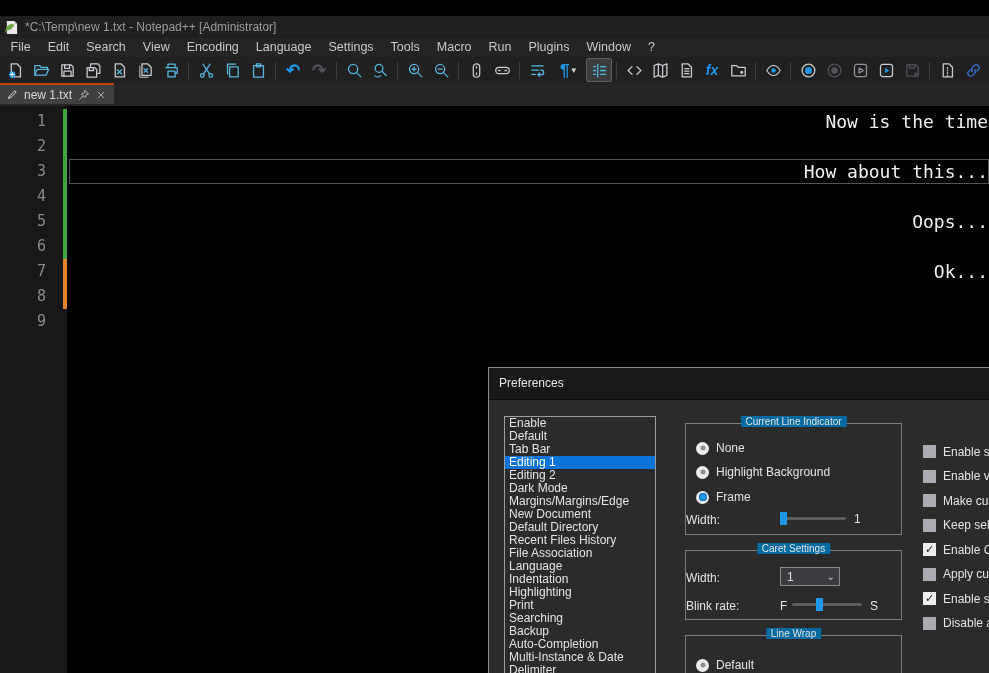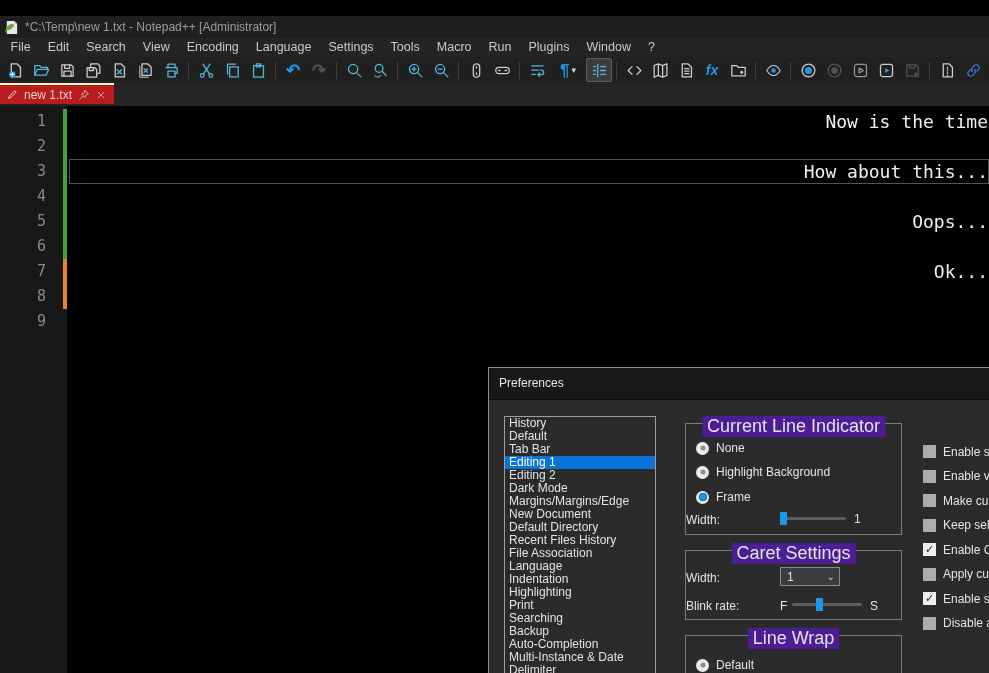--- a/index.html
+++ b/index.html
@@ -24,21 +24,21 @@
   .tb-btn .tg{font-size:17px;line-height:17px;font-weight:bold;}
   .tb-btn.active{background:#3c3c3c;border-color:#5f5f5f;}
   .tb-sep{width:1px;height:17px;background:#3d3d3d;margin:0 4px;flex:0 0 auto;}
   .ic-teal{color:#56b7dd}.ic-white{color:#c9cdd1}.ic-blue{color:#1c97ea}
   .ic-dis{color:#4e565c}.ic-gray{color:#8f969b}.ic-link{color:#3f6fd8}
   .dd-caret{font-size:9px;color:#d7d7d7;margin-left:2px;}
 
   
   .tabbar{height:23px;background:#252526;display:flex;align-items:flex-start;}
   .tab{height:21px;display:inline-flex;align-items:center;gap:6px;padding:0 8px 0 7px;
-    background:#b91c1c;border-top:2px solid #fef9c3;box-sizing:border-box;}
+    background:#404040;border-top:2px solid #c2410c;box-sizing:border-box;}
   .tab .tab-label{font-size:12px;color:#d8d8d8;}
   .tab svg{display:block;}
   .tab svg *{fill:none;stroke:currentColor;stroke-width:2;stroke-linecap:round;stroke-linejoin:round;}
   .tab .pencil{color:#e8e8e8;}.tab .pin{color:#b9b9b9;}.tab .closex{color:#c2c2c2;}
 
   
   .editor{position:absolute;top:90px;left:0;right:0;bottom:0;background:#000;}
   .gutter-bg{position:absolute;left:0;top:0;bottom:0;width:67px;background:#181818;}
   .ed-rows{position:absolute;left:0;top:3px;right:0;}
   .ed-row{display:flex;height:25px;align-items:stretch;}
@@ -57,21 +57,21 @@
     padding-left:10px;border-bottom:1px solid #0c0c0c;}
   .dlg-body{position:absolute;left:0;right:0;top:32px;bottom:0;}
 
   .listbox{position:absolute;left:15px;top:16px;width:152px;height:300px;border:1px solid #9e9e9e;
     background:#2b2b2b;overflow:hidden;box-sizing:border-box;}
   .lb-item{font-size:12px;line-height:13px;color:#e4e4e4;padding-left:4px;white-space:nowrap;}
   .lb-item.selected{background:#0b74d9;color:#fff;}
 
   .grp{position:absolute;border:1px solid #7d7d7d;box-sizing:border-box;}
   .grp-label{position:absolute;top:-8px;left:50%;transform:translateX(-50%);
-    background:#4c1d95;padding:0 5px;font-size:18px;color:#e4e4e4;white-space:nowrap;}
+    background:#0369a1;padding:0 5px;font-size:10px;color:#e4e4e4;white-space:nowrap;}
   .grp-cli{left:196px;top:23px;width:217px;height:112px;}
   .grp-caret{left:196px;top:150px;width:217px;height:70px;}
   .grp-wrap{left:196px;top:235px;width:217px;height:120px;}
 
   .opt-row{position:absolute;display:flex;align-items:center;gap:7px;height:14px;}
   .opt-label{font-size:12px;color:#e4e4e4;white-space:nowrap;}
   .radio{width:13px;height:13px;border-radius:50%;background:#ececec;position:relative;flex:0 0 auto;}
   .radio::after{content:"";position:absolute;left:50%;top:50%;transform:translate(-50%,-50%);
     width:5px;height:5px;border-radius:50%;background:#8f8f8f;}
   .radio.selected::after{width:8px;height:8px;background:#1c97ea;box-shadow:0 0 0 1px #0f6fba inset;}
@@ -403,21 +403,21 @@
           <span class="ed-text"></span>
         </div>
       </div>
   </div>
 
   <div class="dialog">
     <div class="dlg-title">Preferences</div>
     <div class="dlg-body">
 
       <div class="listbox" id="categories">
-          <div class="lb-item">History</div>
+          <div class="lb-item">Enable</div>
           <div class="lb-item">Default</div>
           <div class="lb-item">Tab Bar</div>
           <div class="lb-item selected">Editing 1</div>
           <div class="lb-item">Editing 2</div>
           <div class="lb-item">Dark Mode</div>
           <div class="lb-item">Margins/Margins/Edge</div>
           <div class="lb-item">New Document</div>
           <div class="lb-item">Default Directory</div>
           <div class="lb-item">Recent Files History</div>
           <div class="lb-item">File Association</div>

